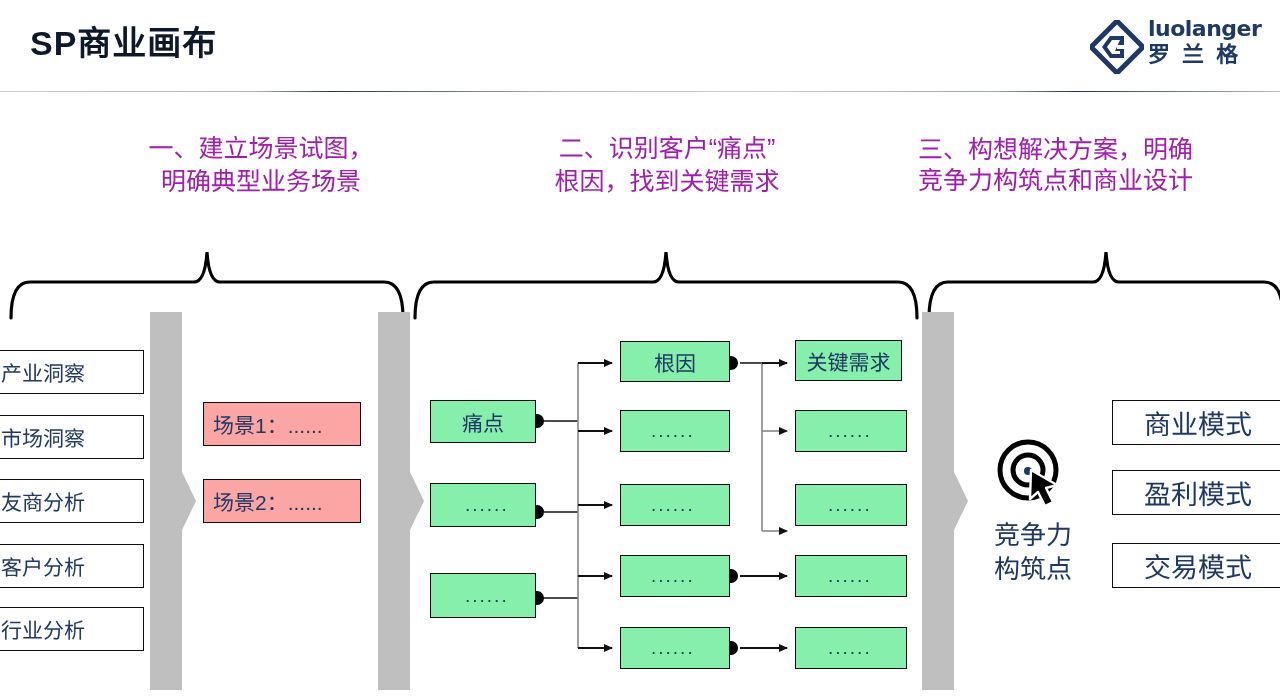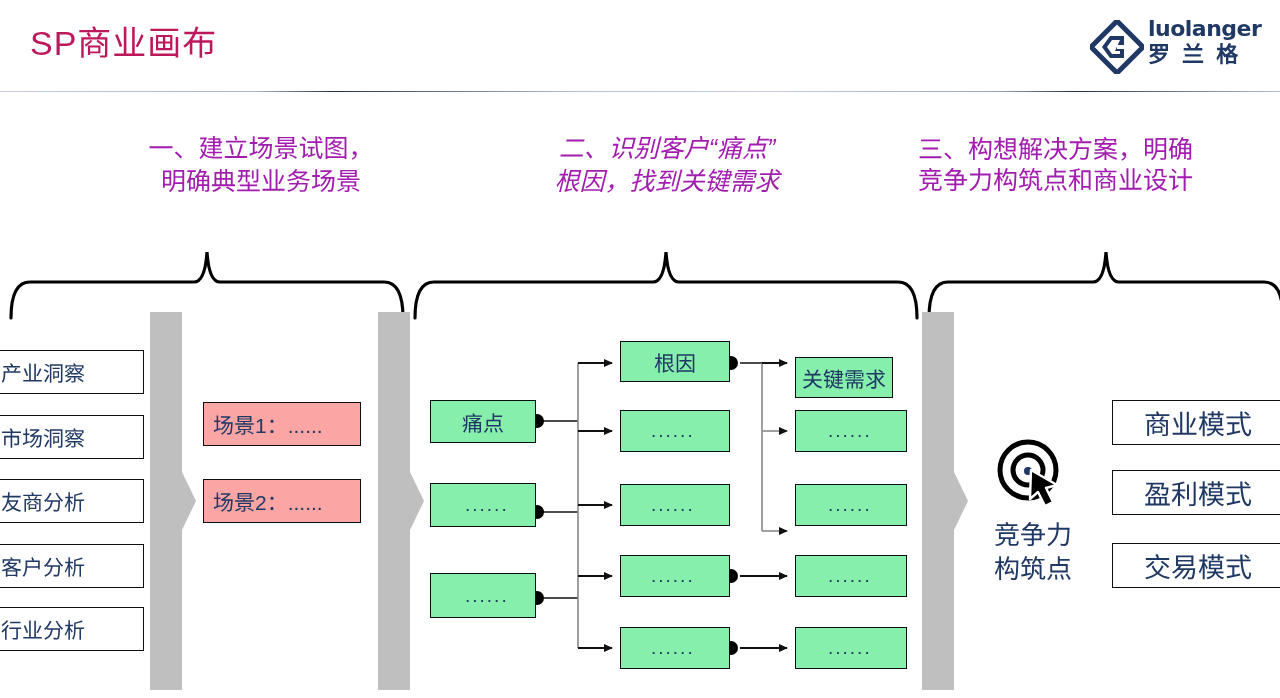--- a/index.html
+++ b/index.html
@@ -17,22 +17,23 @@
     font-family: "Liberation Sans", "DejaVu Sans", sans-serif;
   }
 
   
   #slide-title {
     position: absolute;
     left: 30px;
     top: 16px;
     font-size: 34px;
     letter-spacing: 1px;
-    color: #be185d;
+    color: #0f172a;
     white-space: nowrap;
+    font-weight: bold;
   }
   #header-rule {
     position: absolute;
     left: 0;
     top: 91px;
     width: 1280px;
     height: 1px;
     background: linear-gradient(to right,#c9cfdb 0%, #aab4c6 20%, #243049 26%, #b9c1d0 45%, #c9cfdb 60%, #9aa5ba 78%, #243049 84%, #b7c0d0 100%);
   }
 
@@ -76,21 +77,21 @@
   
   .section-heading {
     position: absolute;
     color: #a21caf;
     font-size: 25px;
     line-height: 33px;
     text-align: center;
     white-space: pre-line;
   }
   #heading-1 { left: 96px;  top: 132px; width: 330px; }
-  #heading-2 { left: 492px; top: 132px; width: 350px; font-style: italic; }
+  #heading-2 { left: 492px; top: 132px; width: 350px; }
   #heading-3 { left: 918px; top: 134px; width: 372px; text-align: left; line-height: 31px;}
 
   
   .brace { position: absolute; }
 
   
   .chevron { position: absolute; }
 
   
   .box {
@@ -293,21 +294,21 @@
   <div class="box center" style="left:430px; top:400px; width:106px; height:43px;">痛点</div>
   <div class="box dots" style="left:430px; top:483px; width:106px; height:44px;">......</div>
   <div class="box dots" style="left:430px; top:573px; width:106px; height:45px;">......</div>
 
   <div class="box center" style="left:620px; top:341px; width:110px; height:41px;">根因</div>
   <div class="box dots" style="left:620px; top:410px; width:110px; height:42px; padding-left:30px;">......</div>
   <div class="box dots" style="left:620px; top:484px; width:110px; height:42px; padding-left:30px;">......</div>
   <div class="box dots" style="left:620px; top:555px; width:110px; height:42px; padding-left:30px;">......</div>
   <div class="box dots" style="left:620px; top:627px; width:110px; height:42px; padding-left:30px;">......</div>
 
-  <div class="box center" style="left:795px; top:357px; width:98px; height:41px;">关键需求</div>
+  <div class="box center" style="left:795px; top:340px; width:107px; height:41px;">关键需求</div>
   <div class="box dots" style="left:795px; top:410px; width:112px; height:42px; padding-left:32px;">......</div>
   <div class="box dots" style="left:795px; top:484px; width:112px; height:42px; padding-left:32px;">......</div>
   <div class="box dots" style="left:795px; top:555px; width:112px; height:42px; padding-left:32px;">......</div>
   <div class="box dots" style="left:795px; top:627px; width:112px; height:42px; padding-left:32px;">......</div>
 
   <svg id="comp-icon" viewBox="0 0 74 74">
     <circle cx="33" cy="33" r="28" fill="none" stroke="#000" stroke-width="5"></circle>
     <circle cx="33" cy="33" r="15" fill="none" stroke="#000" stroke-width="5"></circle>
     <circle cx="33" cy="34" r="4" fill="#1F3864"></circle>
     <path d="M36 33 L62 48 L51 51 L58 65 L50 69 L43 55 L35 62 Z" fill="#000000" stroke="#ffffff" stroke-width="2.4" stroke-linejoin="round"></path>

